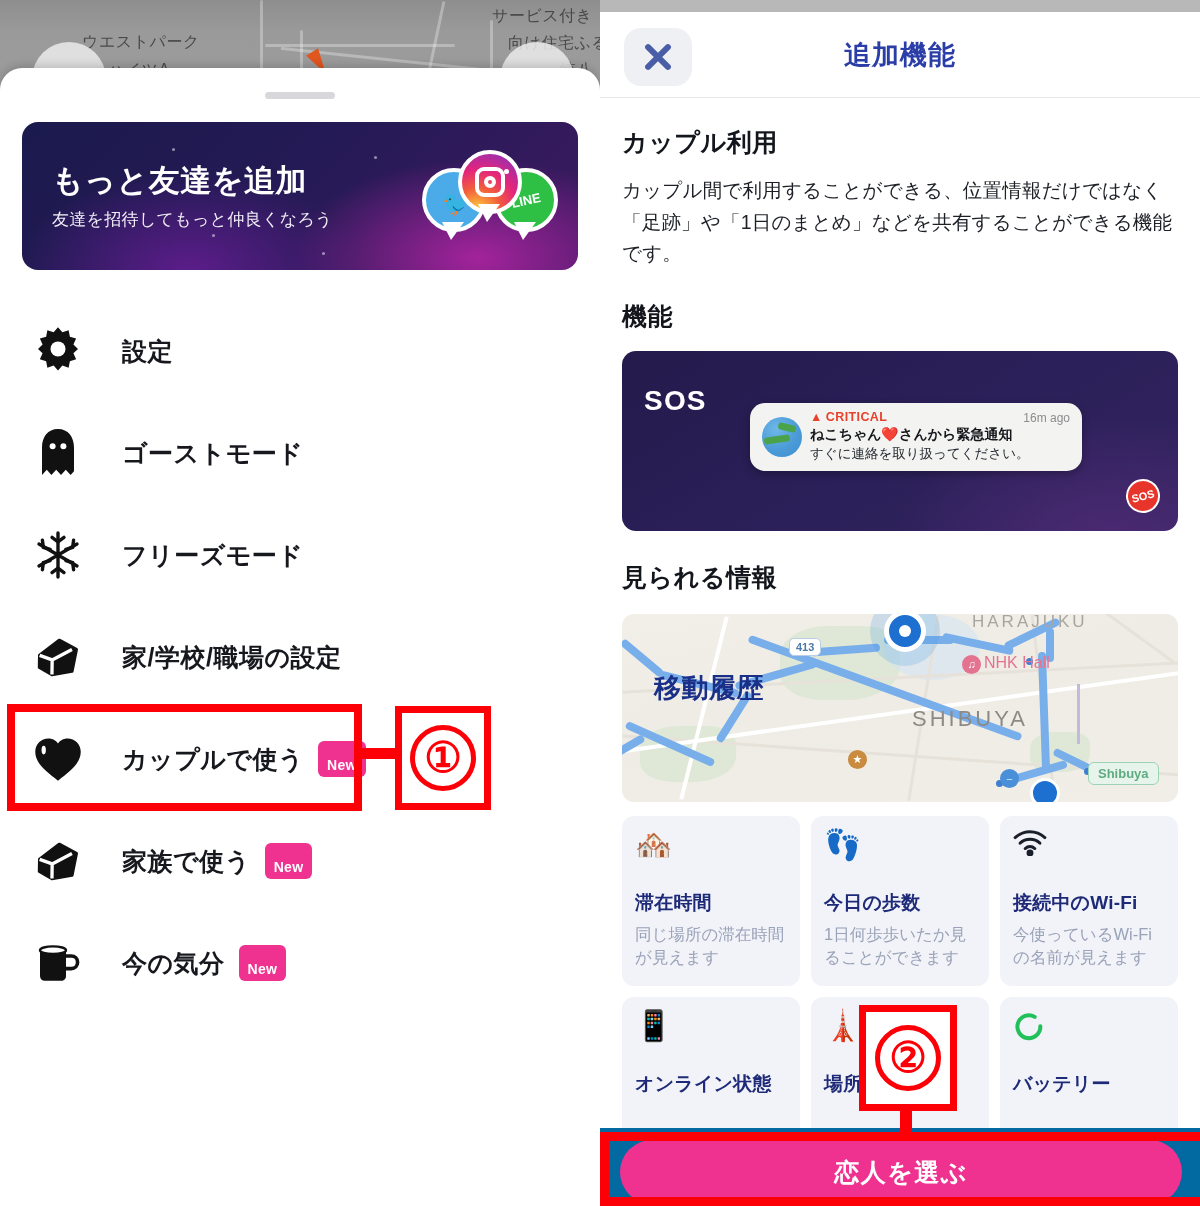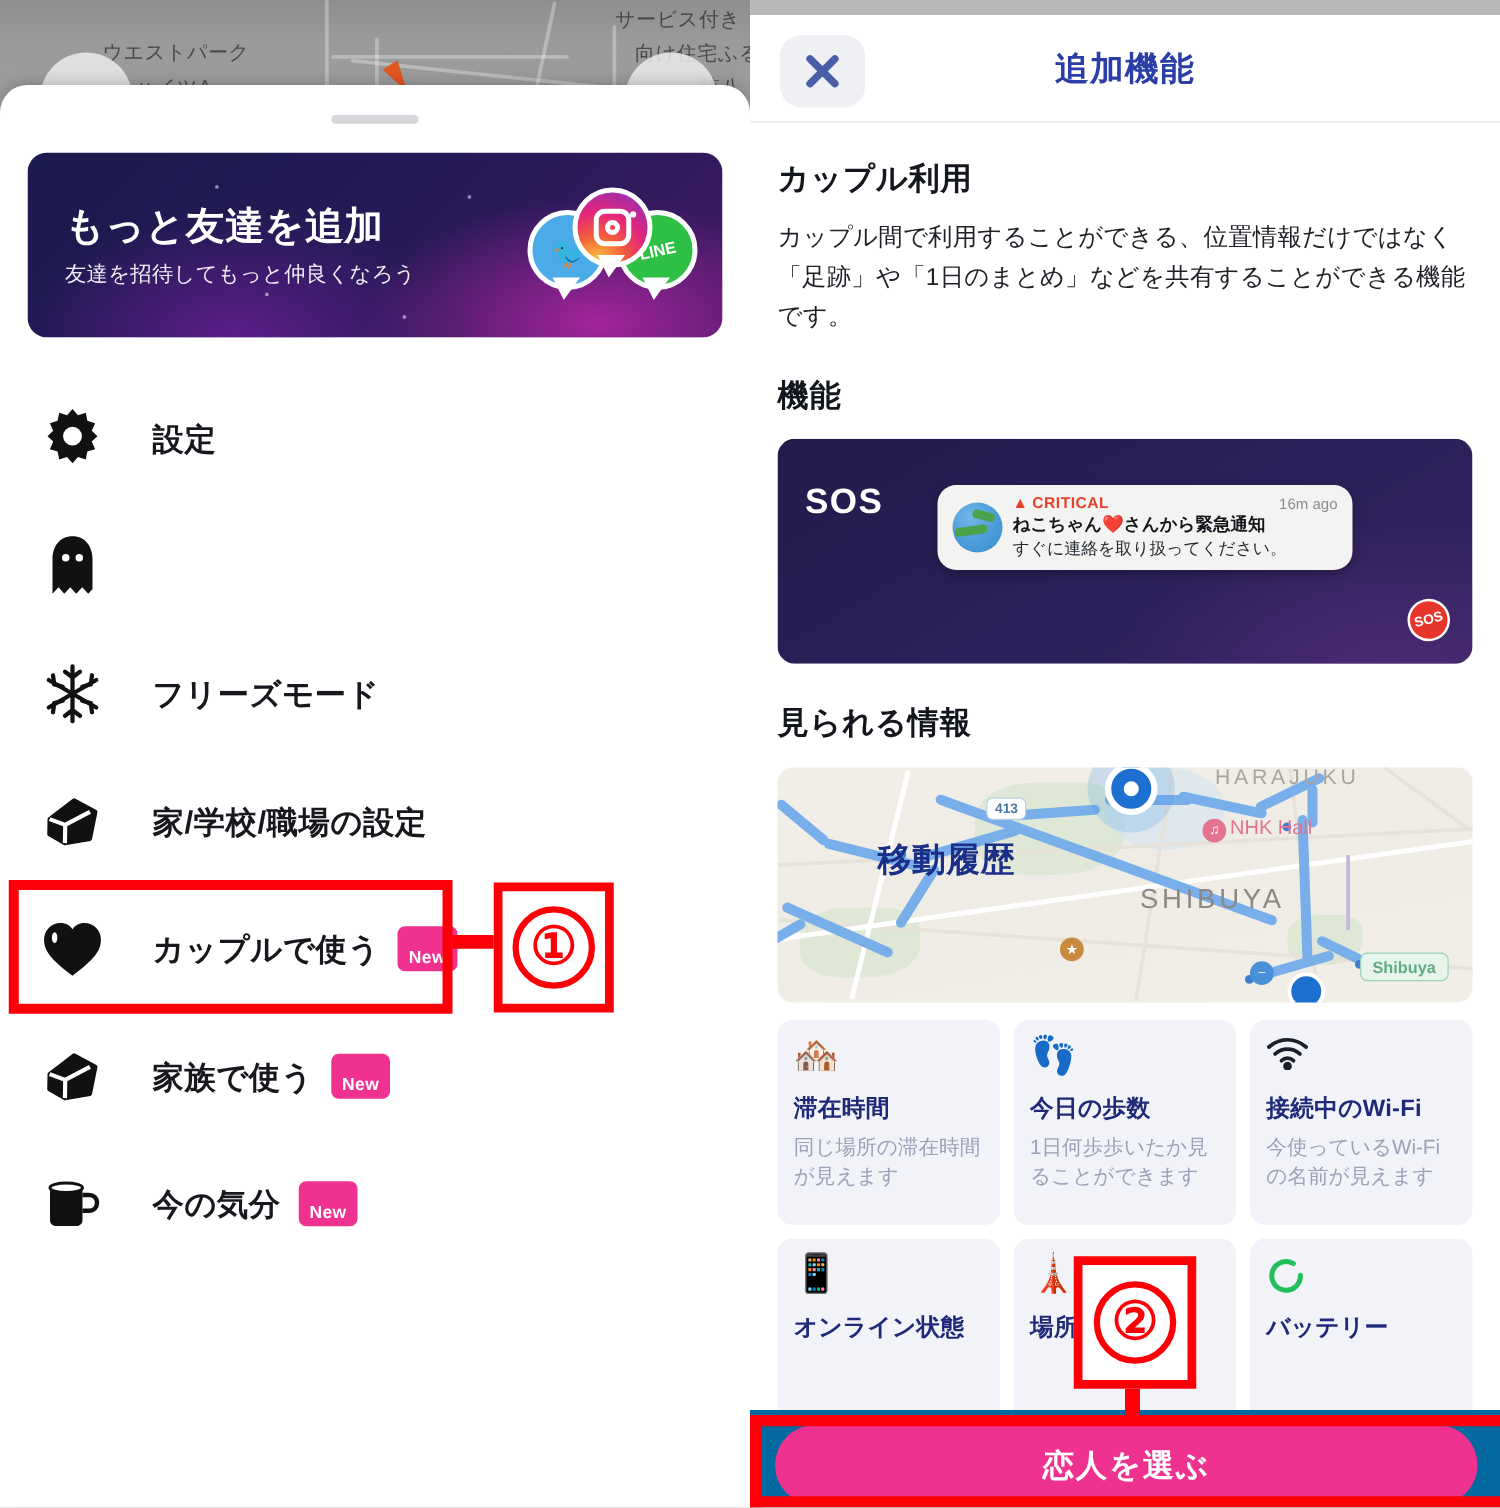--- a/index.html
+++ b/index.html
@@ -163,21 +163,21 @@
     border-radius: 14px; overflow: hidden;
     background:
       radial-gradient(ellipse 320px 190px at 88% 108%, #4c2a74 0%, rgba(76,42,116,0) 68%),
       linear-gradient(150deg, #241a4b 0%, #2b2059 52%, #33245f 100%);
   }
   .sos-word {
     position: absolute; left: 22px; top: 34px; color: #ffffff;
     font-size: 28px; font-weight: 700; letter-spacing: 1.2px;
   }
   .notif {
-    position: absolute; left: 128px; top: 37px; width: 332px; height: 68px;
+    position: absolute; left: 128px; top: 52px; width: 332px; height: 68px;
     background: #f3f3f1; border-radius: 15px; box-shadow: 0 3px 9px rgba(0,0,0,.28);
   }
   .notif-av {
     position:absolute; left:12px; top:14px; width:40px; height:40px; border-radius:50%;
     background: radial-gradient(circle at 36% 30%, #6fb7e8 0%, #4b9bd8 55%, #3f8fd0 100%);
     overflow:hidden;
   }
   .notif-av .ln1 { position:absolute; left:2px; top:19px; width:26px; height:7px; background:#4aa34a; border-radius:3px; transform:rotate(-8deg); }
   .notif-av .ln2 { position:absolute; left:16px; top:7px; width:18px; height:7px; background:#4aa34a; border-radius:3px; transform:rotate(14deg); }
   .notif-crit {
@@ -208,21 +208,21 @@
   .mc-puck {
     position:absolute; width:42px; height:42px; border-radius:50%;
     background:#1d6fd0; border:5px solid #fff; box-shadow:0 0 0 14px rgba(71,155,226,.22);
   }
   .mc-puck::after { content:""; position:absolute; left:10px; top:10px; width:12px; height:12px; border-radius:50%; background:#fff; }
   .mc-puck2 {
     position:absolute; width:30px; height:30px; border-radius:50%;
     background:#1d6fd0; border:3.5px solid #fff;
   }
   .mc-label { position:absolute; white-space:nowrap; }
-  .label-hist { left:32px; top:56px; color:#1a2f88; font-size:27px; font-weight:700; letter-spacing:.5px;margin-left:48px; }
+  .label-hist { left:32px; top:56px; color:#1a2f88; font-size:27px; font-weight:700; letter-spacing:.5px; }
   .label-shibuya { color:#8d8a86; font-size:22px; font-weight:400; letter-spacing:3px; }
   .label-harajuku { color:#a8a5a0; font-size:17px; letter-spacing:3px; }
   .label-nhk { color:#e4738f; font-size:16px; font-weight:500; }
   .label-univ { color:#c28a4f; font-size:14.5px; font-weight:500; text-align:center; line-height:1.32; }
   .rt-shield {
     position:absolute; padding:2px 6px; background:#fff; border:1.5px solid #b9cfe6;
     border-radius:5px; color:#4c7aa8; font-size:11px; font-weight:700;
   }
   .sta-pill {
     position:absolute; padding:3px 9px; background:#e7f4ec; border:1.5px solid #9bd3b4;
@@ -232,21 +232,21 @@
     display:flex; align-items:center; justify-content:center; font-size:11px; color:#fff; }
 
   .feat-grid {
     display: grid; grid-template-columns: repeat(3, 1fr); gap: 11px;
     margin: 14px 22px 0 22px;
   }
   .feat-card {
     background: #f1f3f8; border-radius: 12px; padding: 14px 13px 16px 13px; min-height: 164px;
   }
   .feat-ic { font-size: 30px; line-height: 1; height: 36px; }
-  .feat-t { margin-top: 8px; color: #1e2a78; font-size: 19px; font-weight: 700; letter-spacing:.2px; }
+  .feat-t { margin-top: 24px; color: #1e2a78; font-size: 19px; font-weight: 700; letter-spacing:.2px; }
   .feat-d { margin-top: 7px; color: #9aa2b8; font-size: 16.5px; line-height: 1.42; }
 
   
   .ann-num-2 {
     position: absolute; left: 859px; top: 1005px; width: 98px; height: 106px;
     border: 7px solid #fd0007; background: #fff; z-index: 40;
     display: flex; align-items: center; justify-content: center;
   }
   .ann-stem-2 { position: absolute; left: 900px; top: 1108px; width: 12px; height: 32px; background:#fd0007; z-index: 39; }
   .ann-box-2 {
@@ -330,20 +330,21 @@
         </div>
 
         <div class="menu-item">
           <span class="mi-icon">
             <svg width="48" height="52" viewBox="0 0 24 26" fill="#111">
               <path d="M12 1C6.9 1 4 5 4 10.2V24l2.4-2.6L8.7 24l2.4-2.6L13.5 24l2.4-2.6L18.3 24l1.7-1.9V10.2C20 5 17.1 1 12 1z"></path>
               <circle cx="9.3" cy="9.6" r="1.5" fill="#fff"></circle>
               <circle cx="14.7" cy="9.6" r="1.5" fill="#fff"></circle>
             </svg>
           </span>
+          <span class="mi-label">ゴーストモード</span>
         </div>
 
         <div class="menu-item">
           <span class="mi-icon">
             <svg width="48" height="48" viewBox="0 0 24 24" stroke="#111" stroke-width="1.7" fill="none" stroke-linecap="round">
               <path d="M12 1v22M2.5 6.5l19 11M21.5 6.5l-19 11"></path>
               <path d="M9 3.2L12 5.4l3-2.2M9 20.8L12 18.6l3 2.2"></path>
               <path d="M4.2 4.6l.5 3.6 3.4 1M19.8 19.4l-.5-3.6-3.4-1"></path>
               <path d="M19.8 4.6l-.5 3.6-3.4 1M4.2 19.4l.5-3.6 3.4-1"></path>
             </svg>

